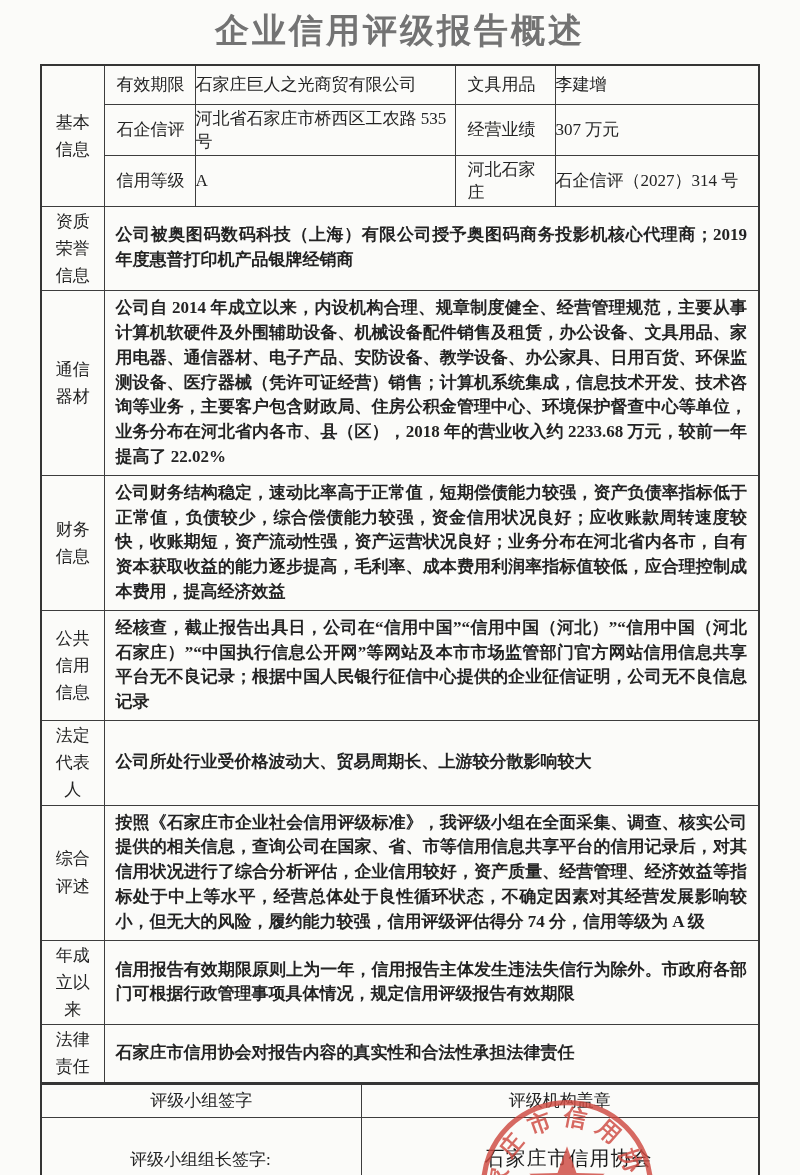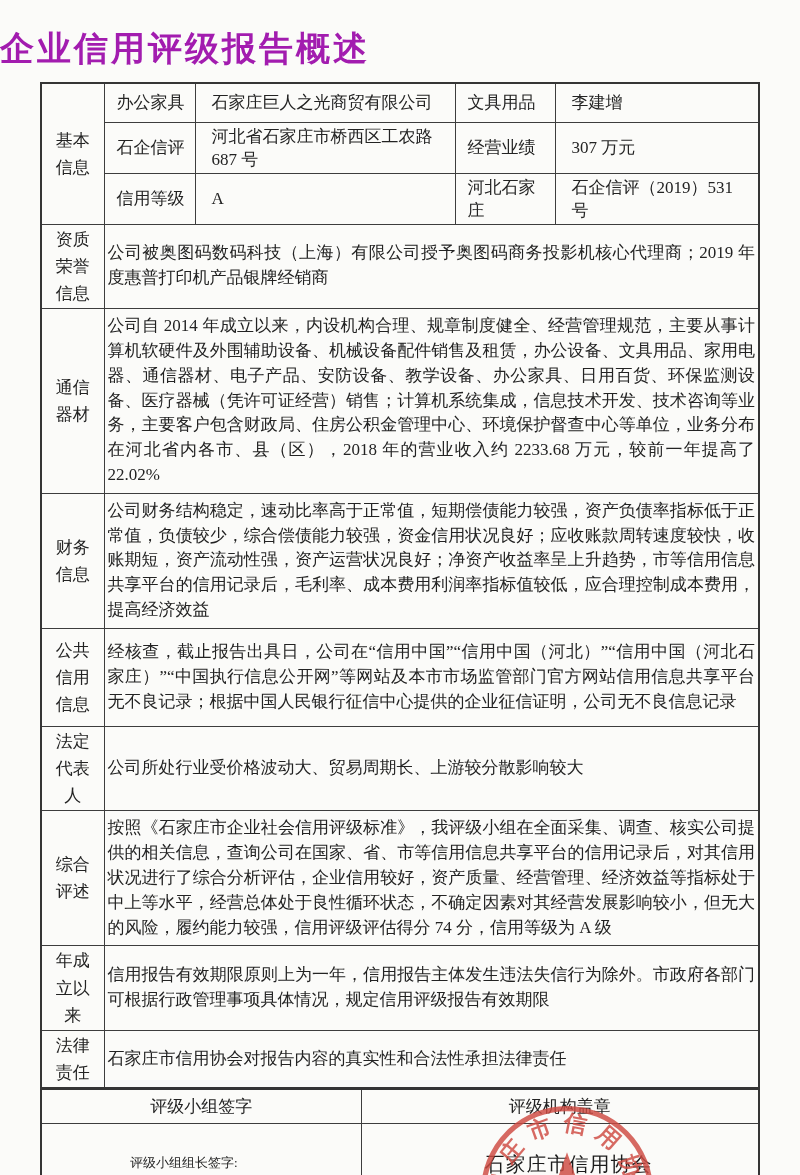--- a/index.html
+++ b/index.html
@@ -5,26 +5,26 @@
   html,body{margin:0;padding:0;}
   body{
     width:800px;height:1175px;
     background:#fbfbf9;
     font-family:"Liberation Serif","DejaVu Serif",serif;
     color:#232323;
     position:relative;
     overflow:hidden;
   }
   .page-title{
-    margin:26px 0 10px 0;
-    text-align:left;
+    margin:8px 0 10px 0;
+    text-align:center;
     font-size:34px;
     font-weight:bold;
     letter-spacing:3px;
-    color:#a21caf;
+    color:#737373;
   }
   table{
     border-collapse:collapse;
     table-layout:fixed;
     margin-left:40px;
     width:718px;
     background:transparent;
   }
   td{
     border:1px solid #3d3d3d;
@@ -36,31 +36,32 @@
   table.main{border:2px solid #353535;}
   table.sig{border:2px solid #353535;margin-top:-1px;}
   td.hd{text-align:center;}
   td.hd .vlabel{
     display:inline-block;
     width:2.15em;
     line-height:1.6;
     text-align:center;
   }
   td.lbl{padding:2px 4px 2px 12px;}
-  td.val{padding:2px 6px 2px 16px;}
+  td.val{padding:2px 6px 2px 0;}
   td.content{
-    padding:5px 3px;
+    padding:5px 11px;
     text-align:justify;
     line-height:1.46;
+    font-weight:bold;
   }
   td.sighead{text-align:center;font-size:17px;}
   td.sigbody{position:relative;padding:0;}
   .leader-label{
     position:absolute;left:88px;top:30px;
-    font-size:13px;
+    font-size:17px;
   }
   .scribble{
     position:absolute;left:142px;top:50px;
   }
   .agency-name{
     position:absolute;left:123px;top:27px;
     font-size:20px;color:#1b1b1b;
     z-index:1;letter-spacing:1px;
     white-space:nowrap;
   }
@@ -81,48 +82,48 @@
   <colgroup>
     <col style="width:63px">
       <col style="width:91px">
       <col style="width:260px">
       <col style="width:100px">
       <col style="width:204px">
   </colgroup>
   <tbody>
       <tr style="height:39px">
     <td class="hd" rowspan="3"><span class="vlabel">基本信息</span></td>
-    <td class="lbl">办公家具</td>
+    <td class="lbl">有效期限</td>
     <td class="val">石家庄巨人之光商贸有限公司</td>
     <td class="lbl">文具用品</td>
     <td class="val">李建增</td>
   </tr>
   <tr style="height:50px">
     <td class="lbl">石企信评</td>
-    <td class="val">河北省石家庄市桥西区工农路 687 号</td>
+    <td class="val">河北省石家庄市桥西区工农路 535 号</td>
     <td class="lbl">经营业绩</td>
     <td class="val">307 万元</td>
   </tr>
   <tr style="height:29px">
     <td class="lbl">信用等级</td>
     <td class="val">A</td>
     <td class="lbl">河北石家庄</td>
-    <td class="val">石企信评（2019）531 号</td>
+    <td class="val">石企信评（2027）314 号</td>
   </tr>
   <tr style="height:69px">
     <td class="hd"><span class="vlabel">资质荣誉信息</span></td>
     <td class="content" colspan="4">公司被奥图码数码科技（上海）有限公司授予奥图码商务投影机核心代理商；2019 年度惠普打印机产品银牌经销商</td>
   </tr>
   <tr style="height:153px">
     <td class="hd"><span class="vlabel">通信器材</span></td>
     <td class="content" colspan="4">公司自 2014 年成立以来，内设机构合理、规章制度健全、经营管理规范，主要从事计算机软硬件及外围辅助设备、机械设备配件销售及租赁，办公设备、文具用品、家用电器、通信器材、电子产品、安防设备、教学设备、办公家具、日用百货、环保监测设备、医疗器械（凭许可证经营）销售；计算机系统集成，信息技术开发、技术咨询等业务，主要客户包含财政局、住房公积金管理中心、环境保护督查中心等单位，业务分布在河北省内各市、县（区），2018 年的营业收入约 2233.68 万元，较前一年提高了 22.02%</td>
   </tr>
   <tr style="height:118px">
     <td class="hd"><span class="vlabel">财务信息</span></td>
-    <td class="content" colspan="4">公司财务结构稳定，速动比率高于正常值，短期偿债能力较强，资产负债率指标低于正常值，负债较少，综合偿债能力较强，资金信用状况良好；应收账款周转速度较快，收账期短，资产流动性强，资产运营状况良好；净资产收益率呈上升趋势，市等信用信息共享平台的信用记录后，毛利率、成本费用利润率指标值较低，应合理控制成本费用，提高经济效益</td>
+    <td class="content" colspan="4">公司财务结构稳定，速动比率高于正常值，短期偿债能力较强，资产负债率指标低于正常值，负债较少，综合偿债能力较强，资金信用状况良好；应收账款周转速度较快，收账期短，资产流动性强，资产运营状况良好；业务分布在河北省内各市，自有资本获取收益的能力逐步提高，毛利率、成本费用利润率指标值较低，应合理控制成本费用，提高经济效益</td>
   </tr>
   <tr style="height:98px">
     <td class="hd"><span class="vlabel">公共信用信息</span></td>
     <td class="content" colspan="4">经核查，截止报告出具日，公司在“信用中国”“信用中国（河北）”“信用中国（河北石家庄）”“中国执行信息公开网”等网站及本市市场监管部门官方网站信用信息共享平台无不良记录；根据中国人民银行征信中心提供的企业征信证明，公司无不良信息记录</td>
   </tr>
   <tr style="height:52px">
     <td class="hd"><span class="vlabel">法定代表人</span></td>
     <td class="content" colspan="4">公司所处行业受价格波动大、贸易周期长、上游较分散影响较大</td>
   </tr>
   <tr style="height:126px">

